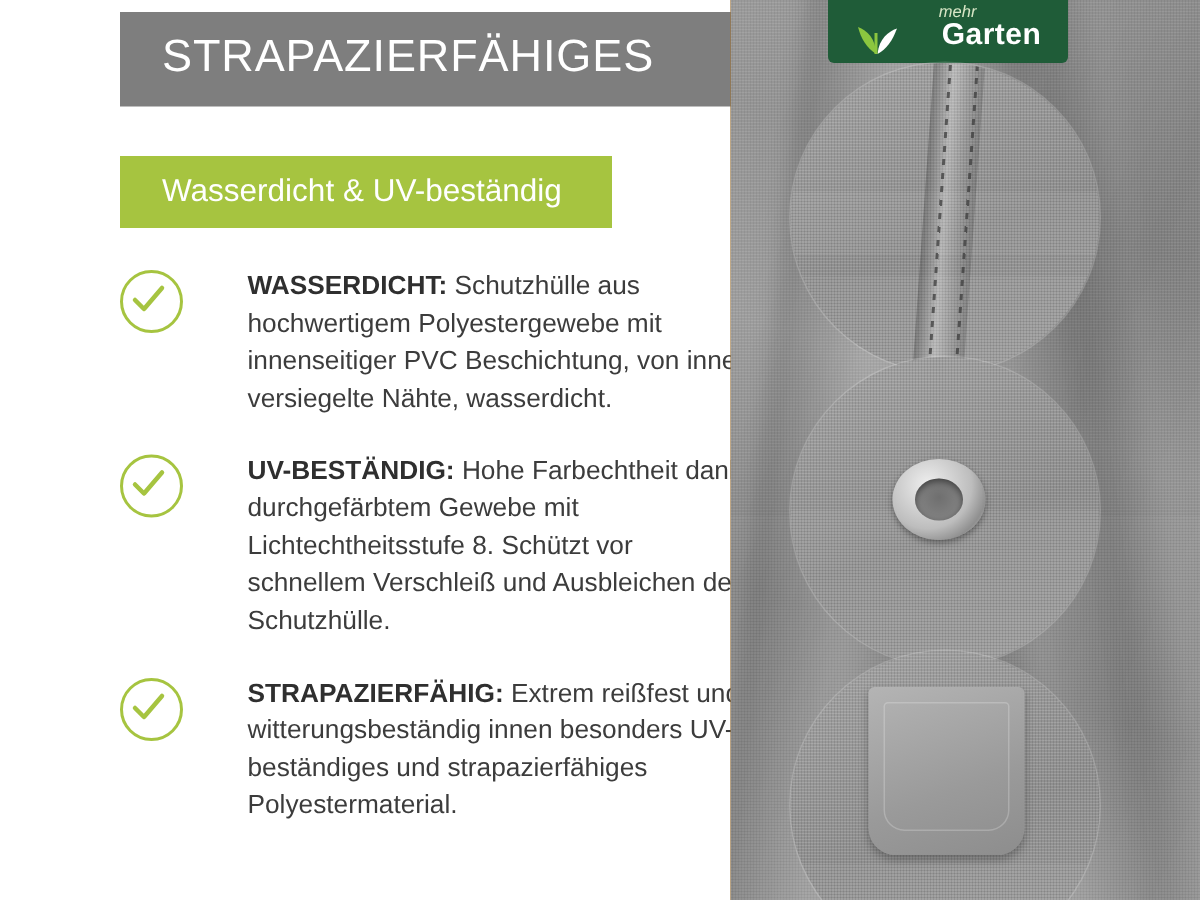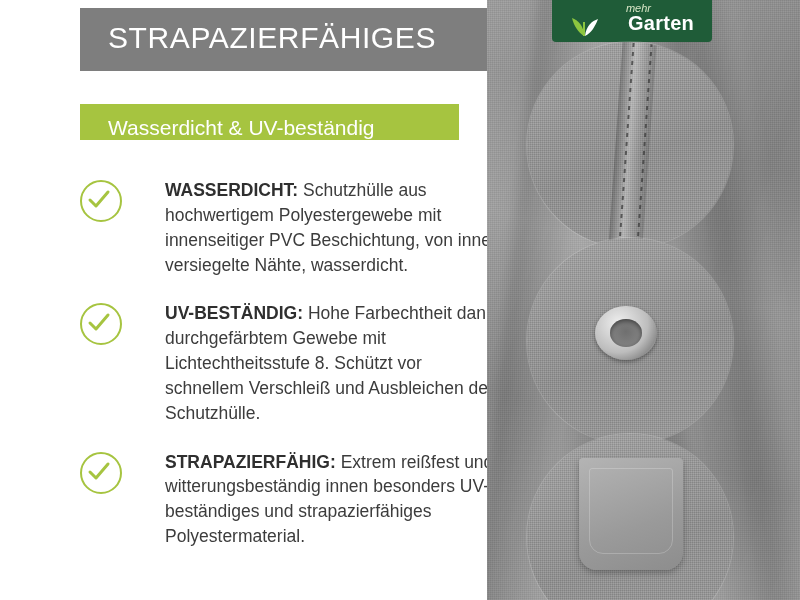--- a/index.html
+++ b/index.html
@@ -45,25 +45,25 @@
     font-weight: normal;
     letter-spacing: 0.6px;
     line-height: 1.22;
     text-transform: uppercase;
   }
 
   .subtitle-block {
     position: absolute;
     left: 80px;
     top: 104px;
-    width: 379px;
+    width: 328px;
     background: #a6c440;
     color: #ffffff;
     box-sizing: border-box;
-    padding: 11px 10px 0 28px;
+    padding: 11px 10px 12px 28px;
   }
   .subtitle-text {
     font-size: 21px;
     line-height: 1.2;
   }
 
   .features {
     position: absolute;
     left: 80px;
     top: 176px;

